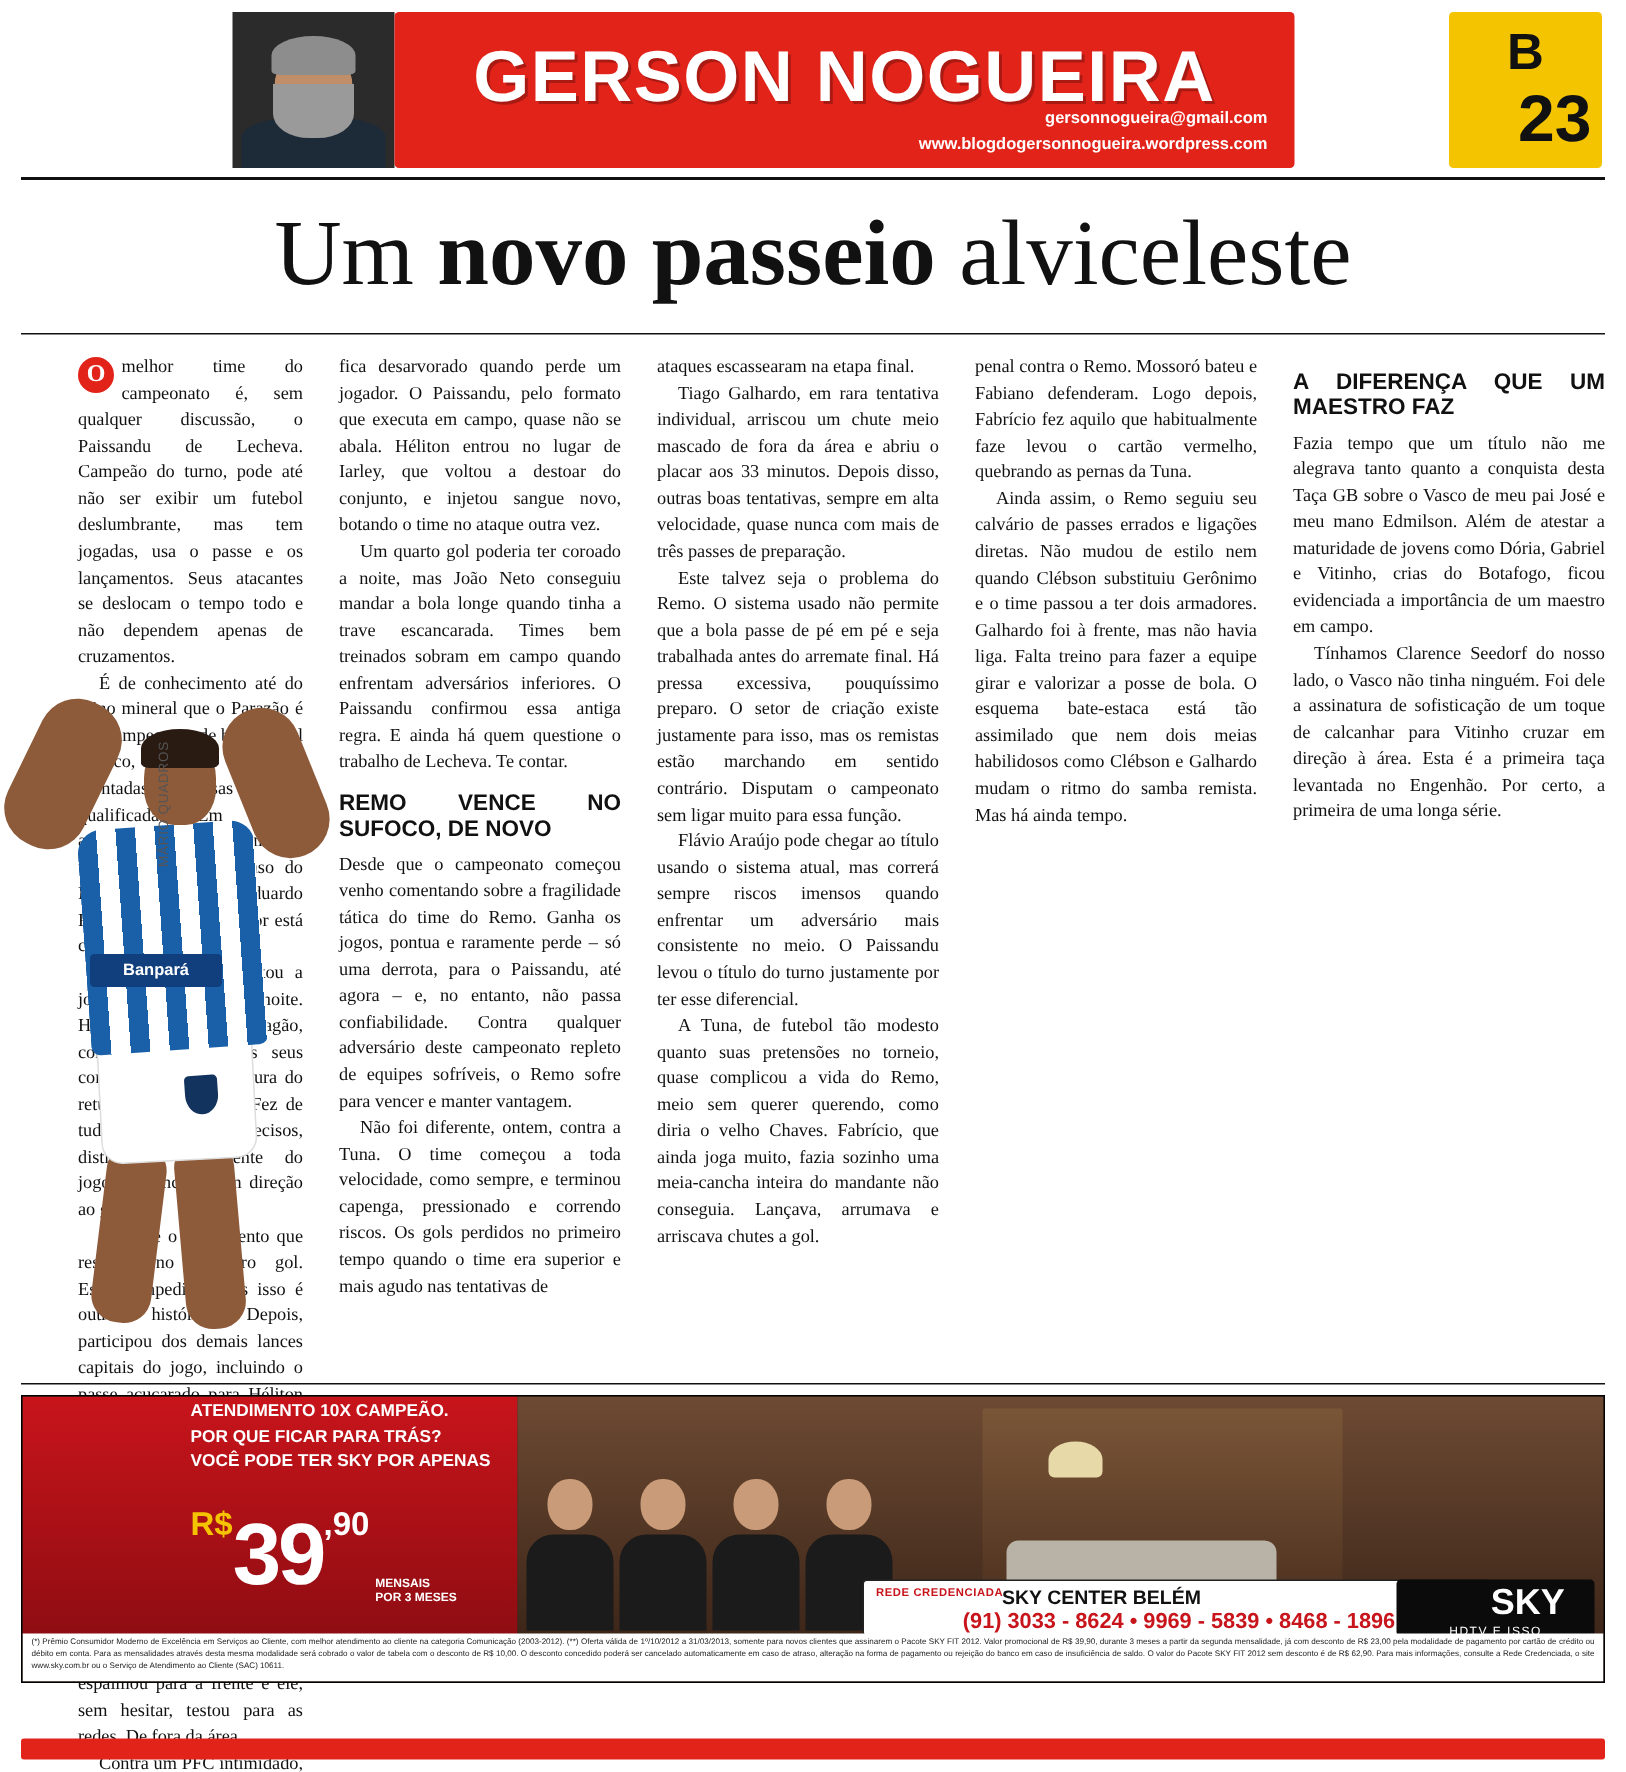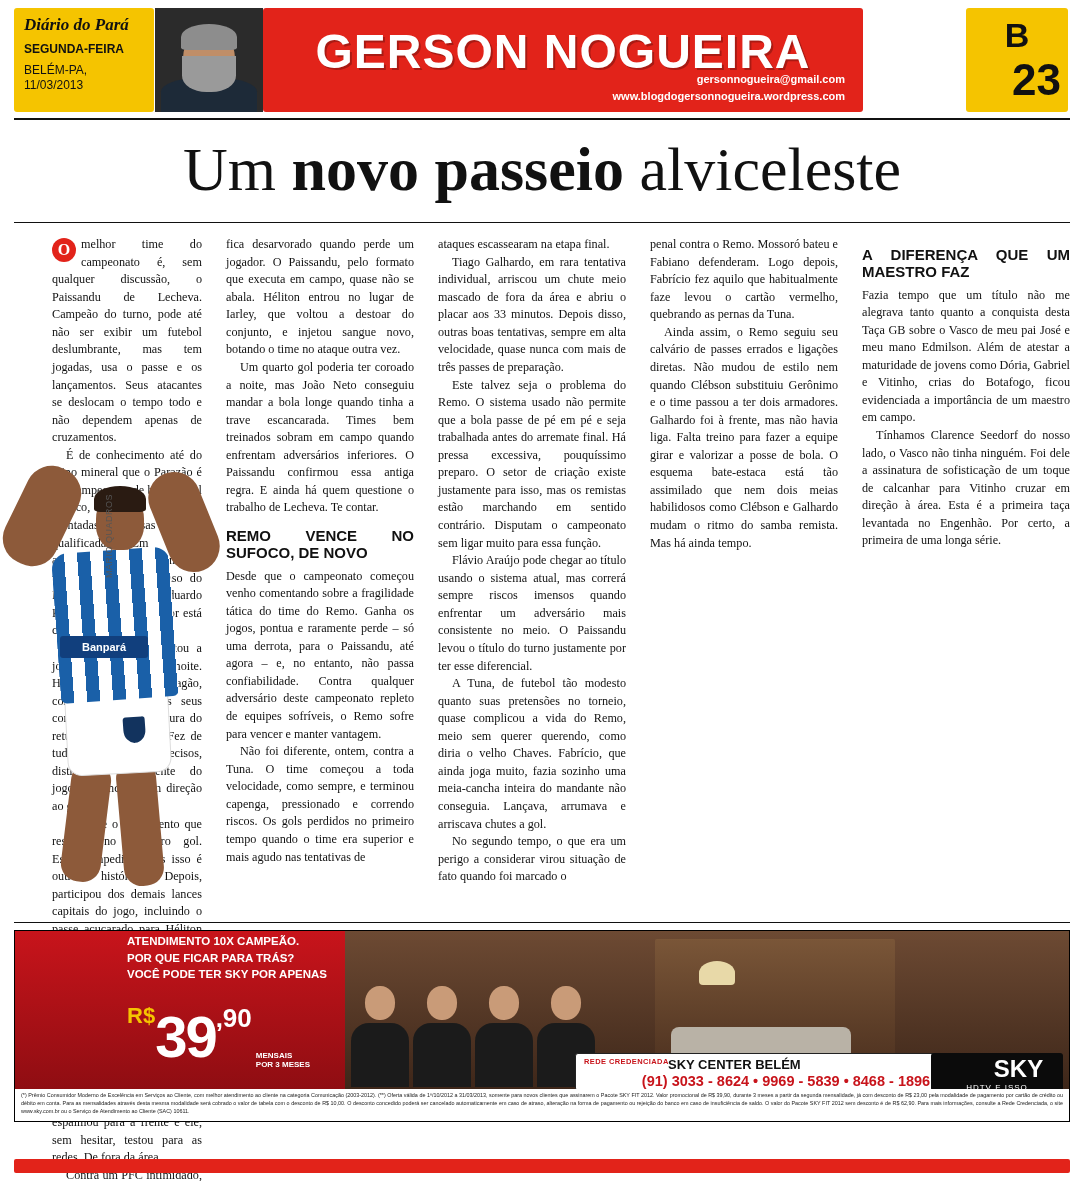--- a/index.html
+++ b/index.html
@@ -212,21 +212,21 @@
     position:absolute; left:112px; top:2px; width:210px; color:#fff;
     font-family:"Liberation Sans", sans-serif; font-weight:bold;
     font-size:11.5px; line-height:1.45; text-transform:uppercase;
   }
   .ad-price {
     position:absolute; left:112px; top:72px; color:#fff;
     font-family:"Liberation Sans", sans-serif; font-weight:bold;
   }
   .ad-price .rs { font-size:22px; color:#f5c400; vertical-align:top; }
   .ad-price .big { font-size:58px; letter-spacing:-2px; }
-  .ad-price .cents { font-size:26px; vertical-align:top; }
+  .ad-price .cents { font-size:22px; vertical-align:top; }
   .ad-price .per {
     font-size:8px; display:inline-block; line-height:1.2; margin-left:4px;
     vertical-align:bottom; text-align:left;
   }
   .ad-people {
     position:absolute; left:336px; top:14px; width:290px; height:142px;
   }
   .ad-person {
     position:absolute; bottom:0; width:58px;
   }
@@ -277,26 +277,20 @@
   .footer-bar {
     position:absolute; left:14px; bottom:8px; width:1056px; height:14px;
     background:#e2231a; border-radius:2px;
   }
 </style>
 </head>
 <body>
 
 <div class="masthead">
 
-  <div class="mh-left">
-    <div class="mh-brand">Diário do Pará</div>
-    <div class="mh-day">SEGUNDA-FEIRA</div>
-    <div class="mh-city" style="white-space:pre-line;">BELÉM-PA,
-11/03/2013</div>
-  </div>
 
   <div class="mh-photo">
     <div class="body"></div>
     <div class="head"></div>
     <div class="beard"></div>
     <div class="hair"></div>
   </div>
 
   <div class="mh-red">
     <div class="mh-title">GERSON NOGUEIRA</div>
@@ -354,21 +348,20 @@
     <p class="first">Desde que o campeonato começou venho comentando sobre a fragilidade tática do time do Remo. Ganha os jogos, pontua e raramente perde – só uma derrota, para o Paissandu, até agora – e, no entanto, não passa confiabilidade. Contra qualquer adversário deste campeonato repleto de equipes sofríveis, o Remo sofre para vencer e manter vantagem.</p>
     <p>Não foi diferente, ontem, contra a Tuna. O time começou a toda velocidade, como sempre, e terminou capenga, pressionado e correndo riscos. Os gols perdidos no primeiro tempo quando o time era superior e mais agudo nas tentativas de</p>
   </div>
 
   <div class="col col3">
     <p class="first">ataques escassearam na etapa final.</p>
     <p>Tiago Galhardo, em rara tentativa individual, arriscou um chute meio mascado de fora da área e abriu o placar aos 33 minutos. Depois disso, outras boas tentativas, sempre em alta velocidade, quase nunca com mais de três passes de preparação.</p>
     <p>Este talvez seja o problema do Remo. O sistema usado não permite que a bola passe de pé em pé e seja trabalhada antes do arremate final. Há pressa excessiva, pouquíssimo preparo. O setor de criação existe justamente para isso, mas os remistas estão marchando em sentido contrário. Disputam o campeonato sem ligar muito para essa função.</p>
     <p>Flávio Araújo pode chegar ao título usando o sistema atual, mas correrá sempre riscos imensos quando enfrentar um adversário mais consistente no meio. O Paissandu levou o título do turno justamente por ter esse diferencial.</p>
     <p>A Tuna, de futebol tão modesto quanto suas pretensões no torneio, quase complicou a vida do Remo, meio sem querer querendo, como diria o velho Chaves. Fabrício, que ainda joga muito, fazia sozinho uma meia-cancha inteira do mandante não conseguia. Lançava, arrumava e arriscava chutes a gol.</p>
-    <p>No segundo tempo, o que era um perigo a considerar virou situação de fato quando foi marcado o</p>
   </div>
 
   <div class="col col4">
     <p class="first">penal contra o Remo. Mossoró bateu e Fabiano defenderam. Logo depois, Fabrício fez aquilo que habitualmente faze levou o cartão vermelho, quebrando as pernas da Tuna.</p>
     <p>Ainda assim, o Remo seguiu seu calvário de passes errados e ligações diretas. Não mudou de estilo nem quando Clébson substituiu Gerônimo e o time passou a ter dois armadores. Galhardo foi à frente, mas não havia liga. Falta treino para fazer a equipe girar e valorizar a posse de bola. O esquema bate-estaca está tão assimilado que nem dois meias habilidosos como Clébson e Galhardo mudam o ritmo do samba remista. Mas há ainda tempo.</p>
   </div>
 
   <div class="col col5">
     <div class="subhead">A DIFERENÇA QUE UM MAESTRO FAZ</div>
     <p class="first">Fazia tempo que um título não me alegrava tanto quanto a conquista desta Taça GB sobre o Vasco de meu pai José e meu mano Edmilson. Além de atestar a maturidade de jovens como Dória, Gabriel e Vitinho, crias do Botafogo, ficou evidenciada a importância de um maestro em campo.</p>

